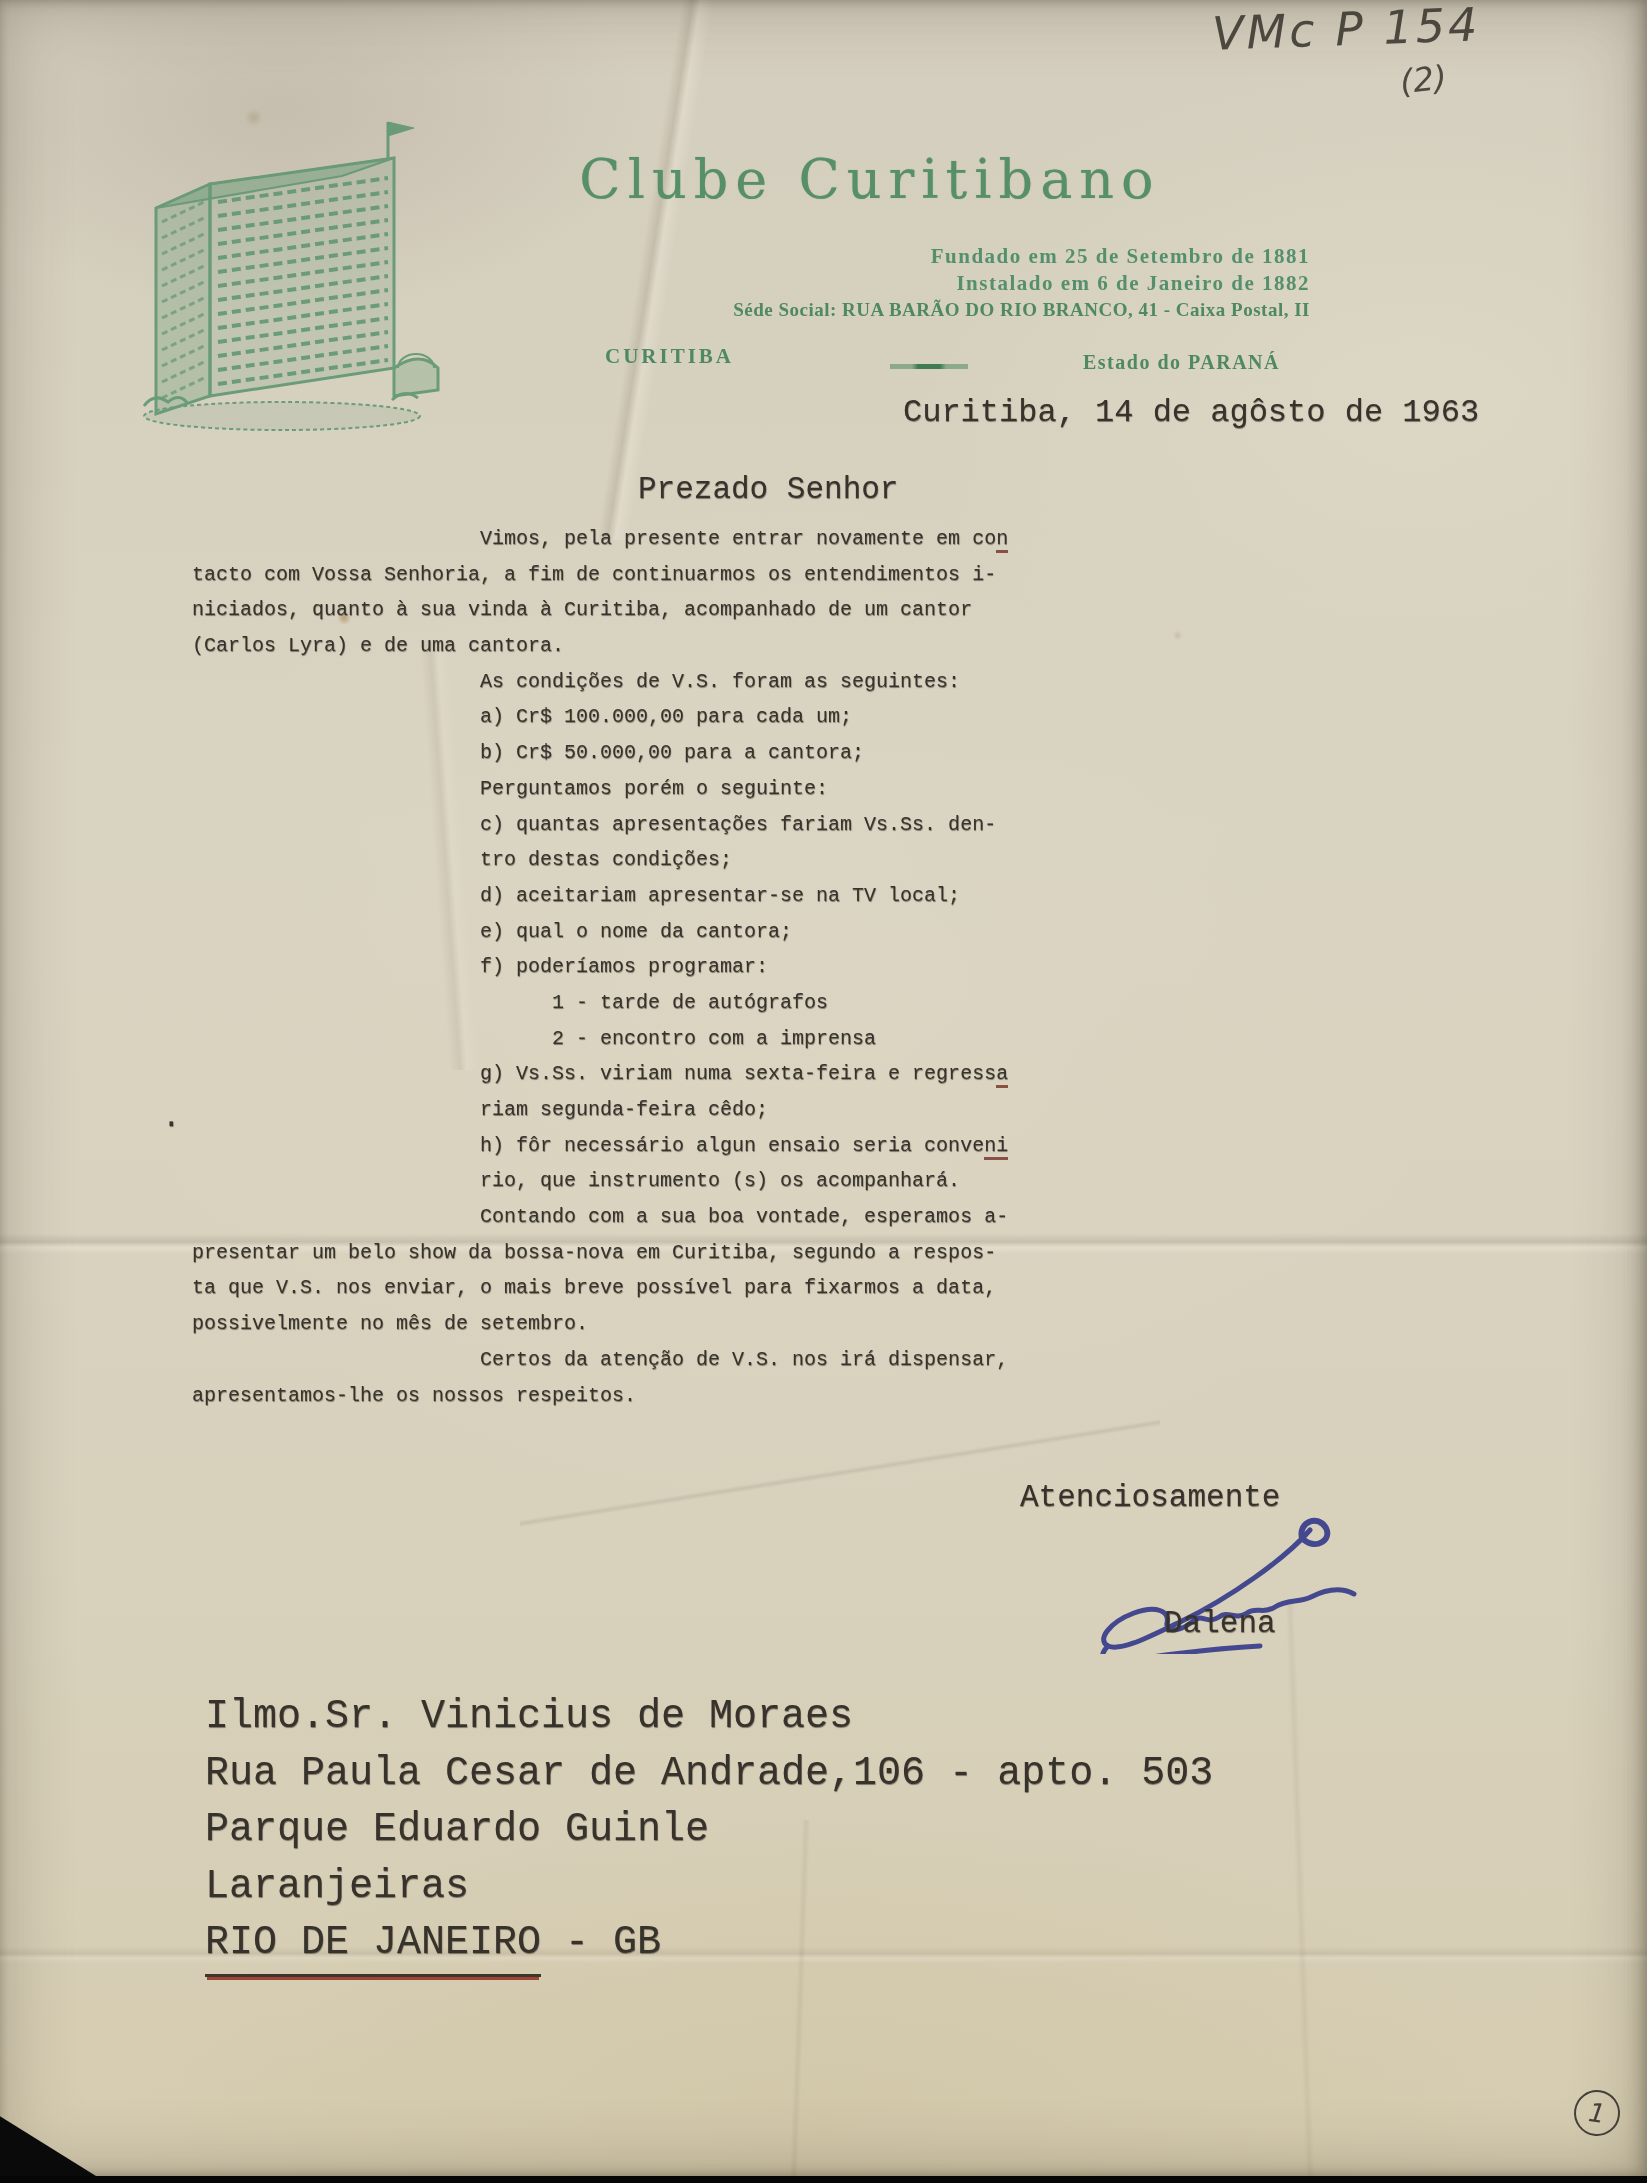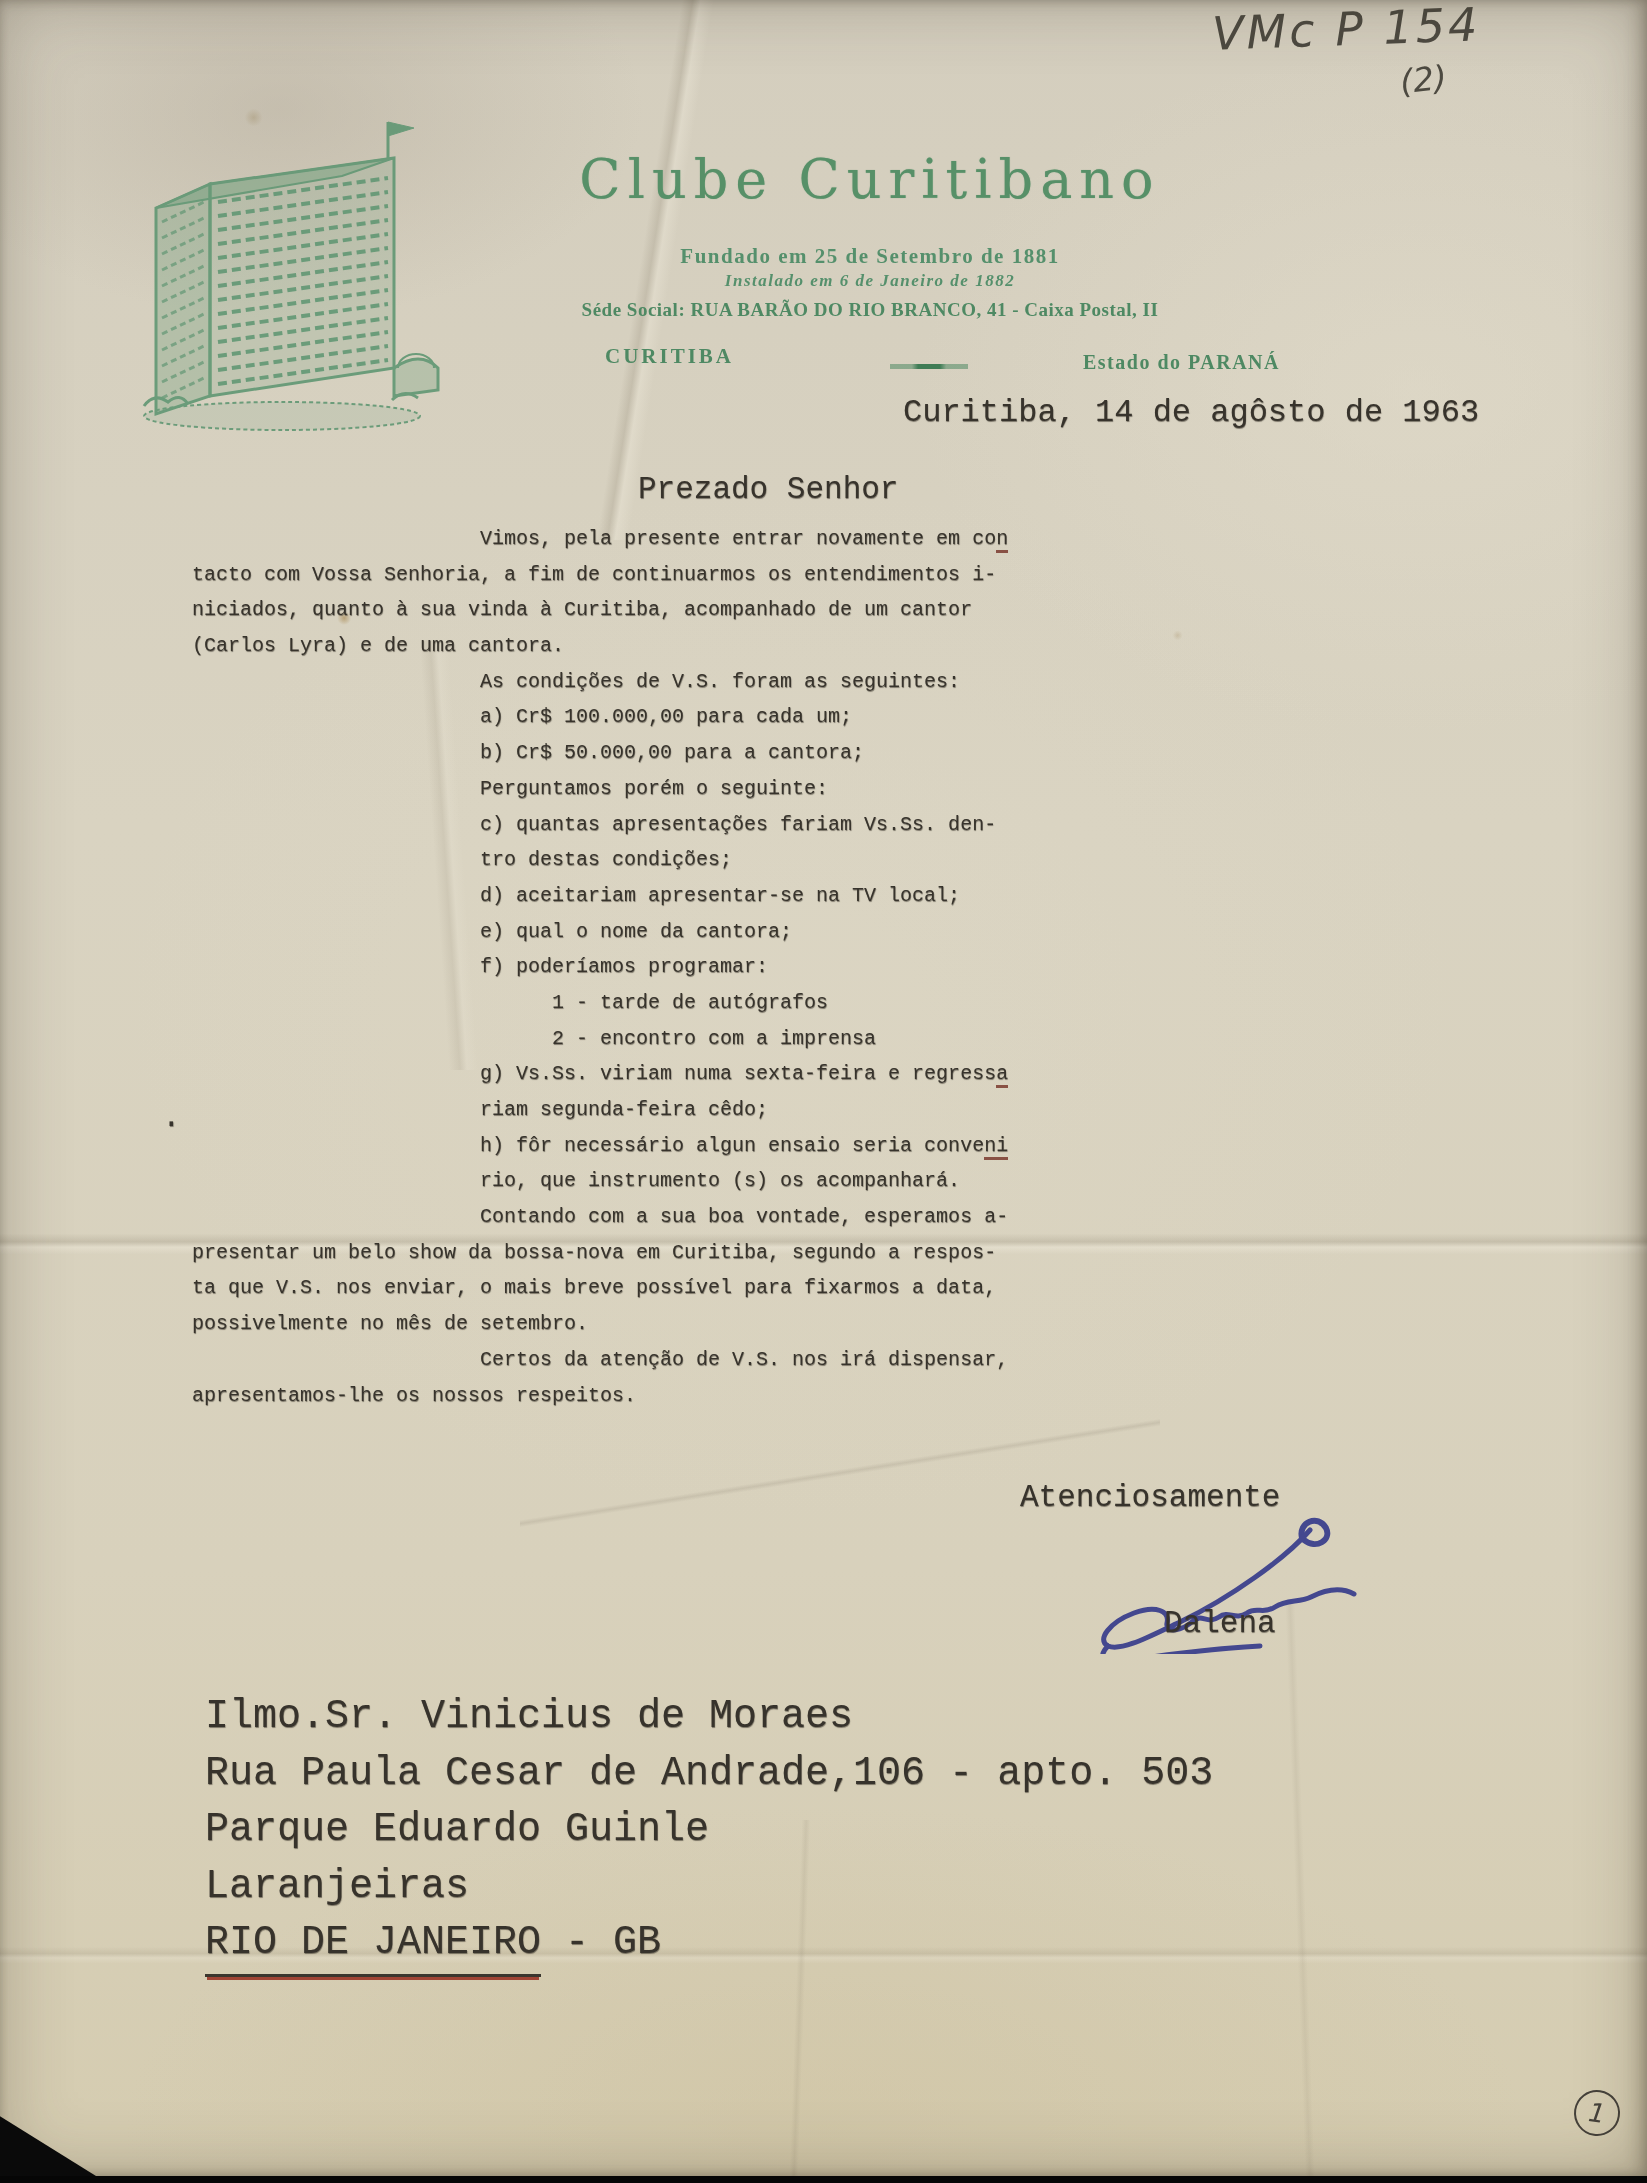--- a/index.html
+++ b/index.html
@@ -30,24 +30,24 @@
   #crease-left-wrinkle{left:370px;top:640px;width:150px;height:430px;
     background:linear-gradient(86deg,transparent 44%,rgba(126,116,96,0.12) 50%,rgba(236,231,216,0.22) 54%,transparent 60%);}
   #crease-v-bottom{left:770px;top:1820px;width:60px;height:356px;
     background:linear-gradient(92deg,transparent 44%,rgba(126,116,96,0.12) 50%,transparent 56%);}
   #crease-v-right{left:1270px;top:1600px;width:60px;height:576px;
     background:linear-gradient(88deg,transparent 44%,rgba(126,116,96,0.10) 50%,transparent 56%);}
   #building{position:absolute;left:92px;top:66px;width:380px;height:380px;opacity:0.88;filter:blur(0.3px);}
   #club-name{position:absolute;left:430px;top:148px;width:880px;text-align:center;
     font-family:"DejaVu Serif",serif;font-size:54px;letter-spacing:7px;
     color:#579068;text-shadow:0 0 1px rgba(87,144,104,0.6);}
-  .lh-line{position:absolute;left:430px;width:880px;text-align:center;
+  .lh-line{position:absolute;left:430px;width:880px;text-align:right;
     font-family:"Liberation Serif",serif;color:#55906c;}
   #lh-founded{top:244px;font-size:21px;letter-spacing:1.5px;font-weight:600;}
-  #lh-installed{top:271px;font-size:17px;letter-spacing:1.5px;font-weight:600;font-style:italic;}
+  #lh-installed{top:271px;font-size:21px;letter-spacing:1.5px;font-weight:600;}
   #lh-social{top:299px;font-size:19px;letter-spacing:0.5px;font-weight:700;color:#4e8963;}
   #lh-campestre{top:325px;font-size:19px;letter-spacing:0.5px;font-weight:700;color:#4e8963;}
   #lh-city{position:absolute;left:593px;top:344px;font-family:"Liberation Serif",serif;
     font-size:21px;font-weight:700;letter-spacing:3px;color:#4e8963;margin-left:12px;}
   #lh-divider{position:absolute;left:890px;top:364px;width:78px;height:5px;
     background:linear-gradient(90deg,rgba(78,137,99,0.55) 0%,rgba(78,137,99,0.55) 28%,#3f7c55 36%,#3f7c55 64%,rgba(78,137,99,0.55) 72%,rgba(78,137,99,0.55) 100%);}
   #lh-state{position:absolute;left:1083px;top:351px;font-family:"Liberation Serif",serif;
     font-size:20px;font-weight:700;letter-spacing:1.5px;color:#4e8963;}
   
   .tw{font-family:"Liberation Mono","DejaVu Sans Mono",monospace;color:#37332c;

